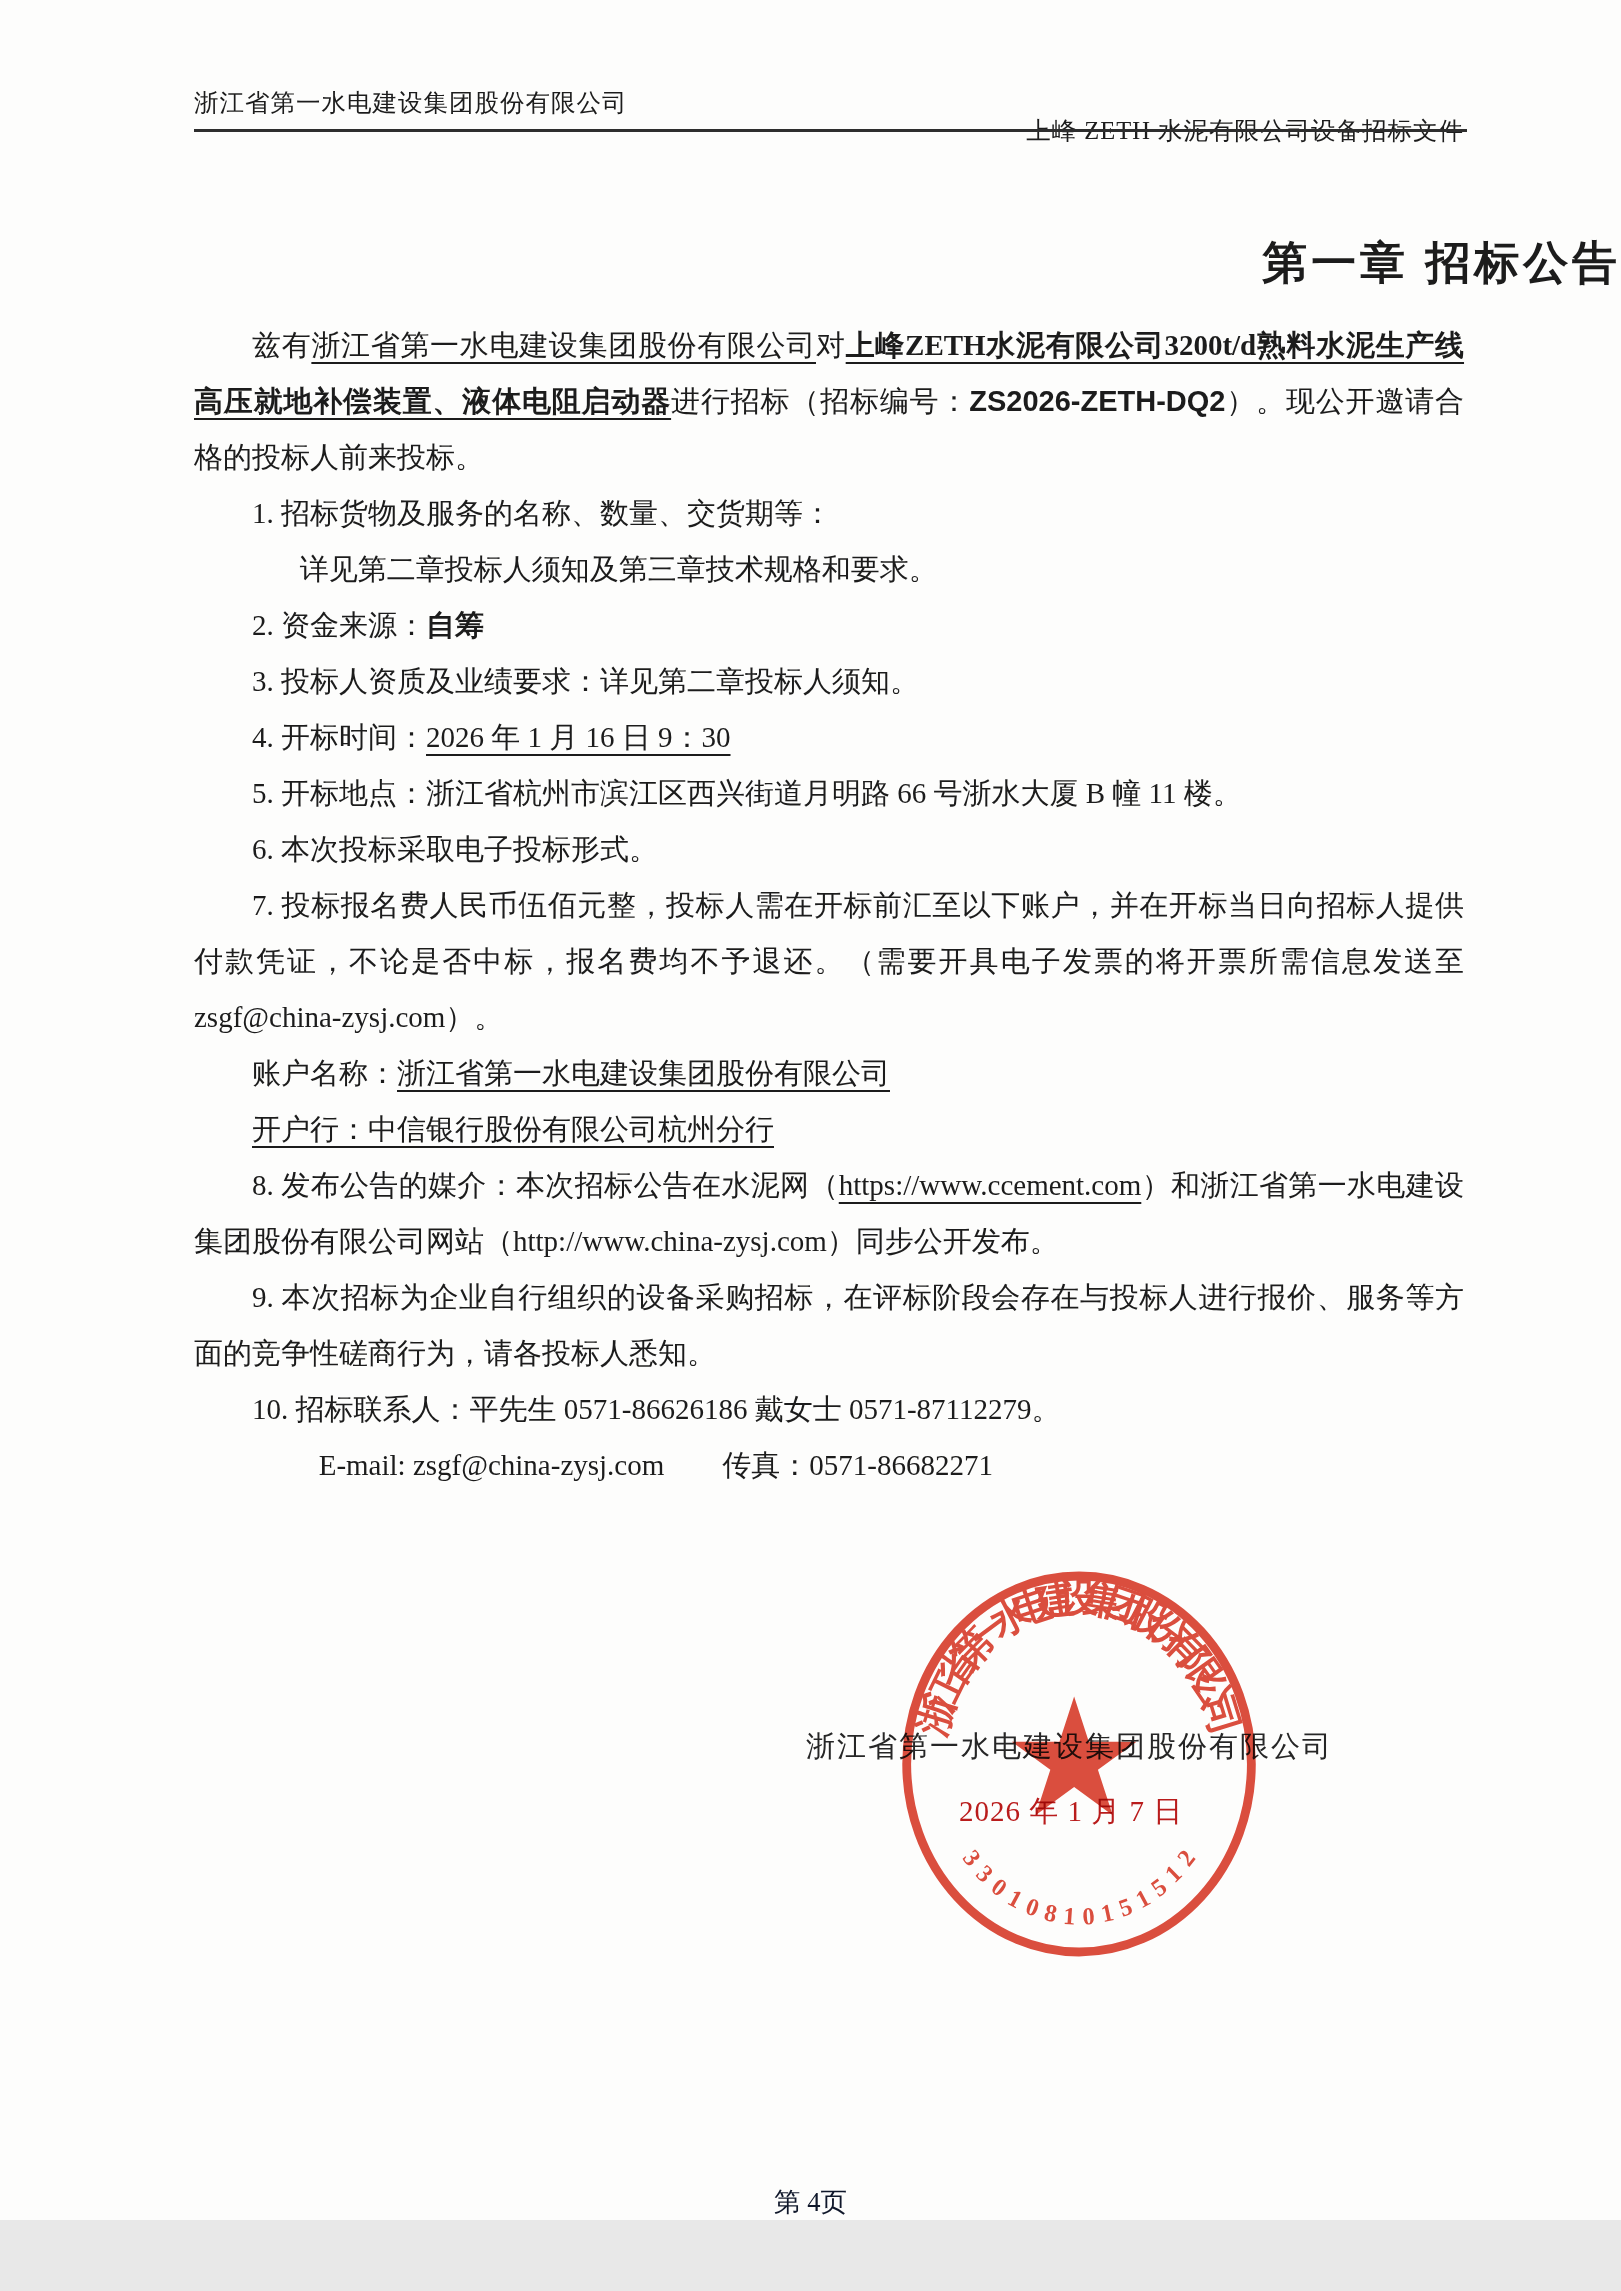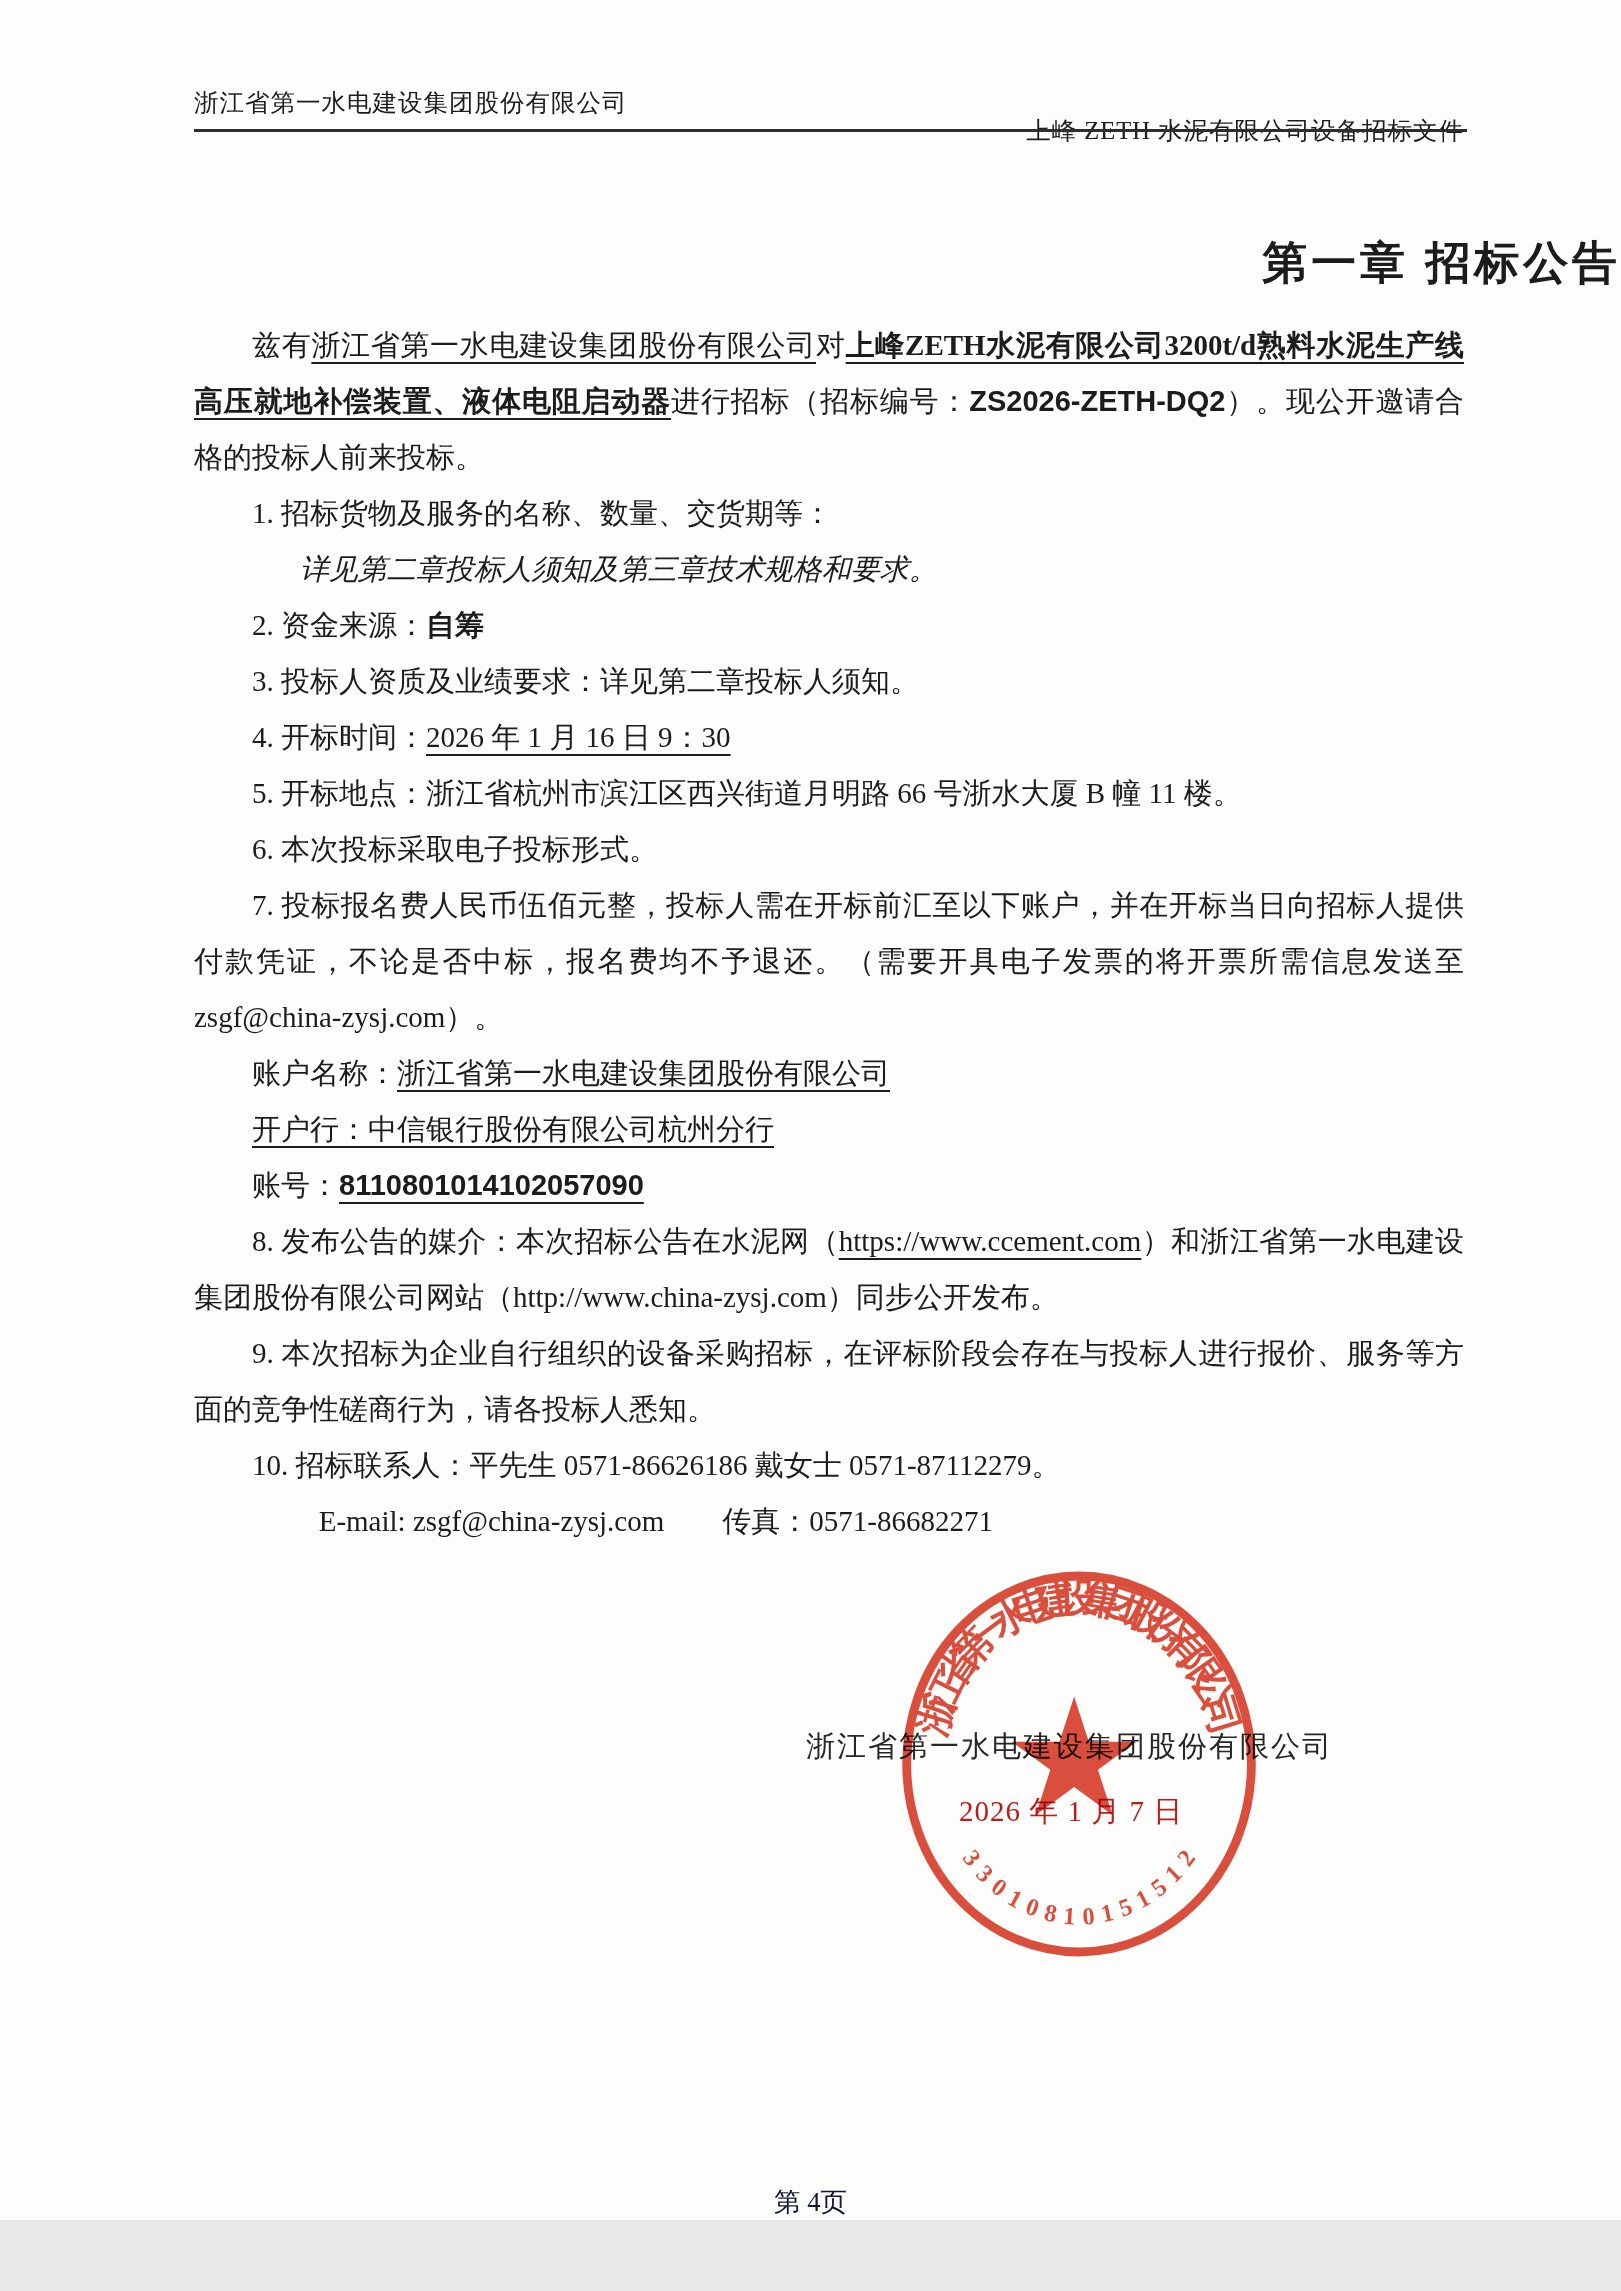--- a/index.html
+++ b/index.html
@@ -23,21 +23,21 @@
     letter-spacing:3.9px;
   }
   
   .body-flow{
     position:absolute;left:194px;top:317px;width:1270px;
     font-size:29px;line-height:56px;
     text-align:justify;
   }
   .body-flow p{margin:0;padding:0;}
   .indent-2{text-indent:2em;}
-  .indent-36{text-indent:3.65em;font-style:italic;}
+  .indent-36{text-indent:3.65em;}
   .indent-43{text-indent:4.3em;}
   .u{text-decoration:underline;text-underline-offset:6.9px;text-decoration-thickness:2px;}
   .b{font-weight:bold;}
   .sans{font-family:"Liberation Sans","DejaVu Sans",sans-serif;}
   
   .sig-company{position:absolute;left:806px;top:1727px;font-size:29px;letter-spacing:2px;color:#262626;}
   .sig-date{position:absolute;left:959px;top:1792px;font-size:29px;letter-spacing:1px;color:#b91c1c;}
   
   .stamp{position:absolute;left:892px;top:1561px;mix-blend-mode:multiply;opacity:.9;}
   .stamp text{font-family:"Liberation Serif","DejaVu Serif",serif;}
@@ -60,21 +60,20 @@
       <p class="indent-2"><span>1. 招标货物及服务的名称、数量、交货期等：</span></p>
       <p class="indent-36"><span>详见第二章投标人须知及第三章技术规格和要求。</span></p>
       <p class="indent-2"><span>2. 资金来源：</span><span class="b">自筹</span></p>
       <p class="indent-2"><span>3. 投标人资质及业绩要求：详见第二章投标人须知。</span></p>
       <p class="indent-2"><span>4. 开标时间：</span><span class="u">2026 年 1 月 16 日 9：30</span></p>
       <p class="indent-2"><span>5. 开标地点：浙江省杭州市滨江区西兴街道月明路 66 号浙水大厦 B 幢 11 楼。</span></p>
       <p class="indent-2"><span>6. 本次投标采取电子投标形式。</span></p>
       <p class="indent-2"><span>7. 投标报名费人民币伍佰元整，投标人需在开标前汇至以下账户，并在开标当日向招标人提供付款凭证，不论是否中标，报名费均不予退还。（需要开具电子发票的将开票所需信息发送至zsgf@china-zysj.com）。</span></p>
       <p class="indent-2"><span>账户名称：</span><span class="u">浙江省第一水电建设集团股份有限公司</span></p>
       <p class="indent-2"><span class="u">开户行：中信银行股份有限公司杭州分行</span></p>
-      <p class="indent-2"><span>账号：</span><span class="u b sans">8110801014102057090</span></p>
       <p class="indent-2"><span>8.  发布公告的媒介：本次招标公告在水泥网（</span><span class="u">https://www.ccement.com</span><span>）和浙江省第一水电建设集团股份有限公司网站（http://www.china-zysj.com）同步公开发布。</span></p>
       <p class="indent-2"><span>9.  本次招标为企业自行组织的设备采购招标，在评标阶段会存在与投标人进行报价、服务等方面的竞争性磋商行为，请各投标人悉知。</span></p>
       <p class="indent-2"><span>10. 招标联系人：平先生 0571-86626186  戴女士 0571-87112279。</span></p>
       <p class="indent-43"><span>E-mail: zsgf@china-zysj.com　　传真：0571-86682271</span></p>
     </div>
 
   <div class="sig-company">浙江省第一水电建设集团股份有限公司</div>
   <div class="sig-date">2026 年 1 月 7 日</div>
 
   <svg class="stamp" id="stamp-svg" width="377" height="407" viewBox="0 0 385 415">

